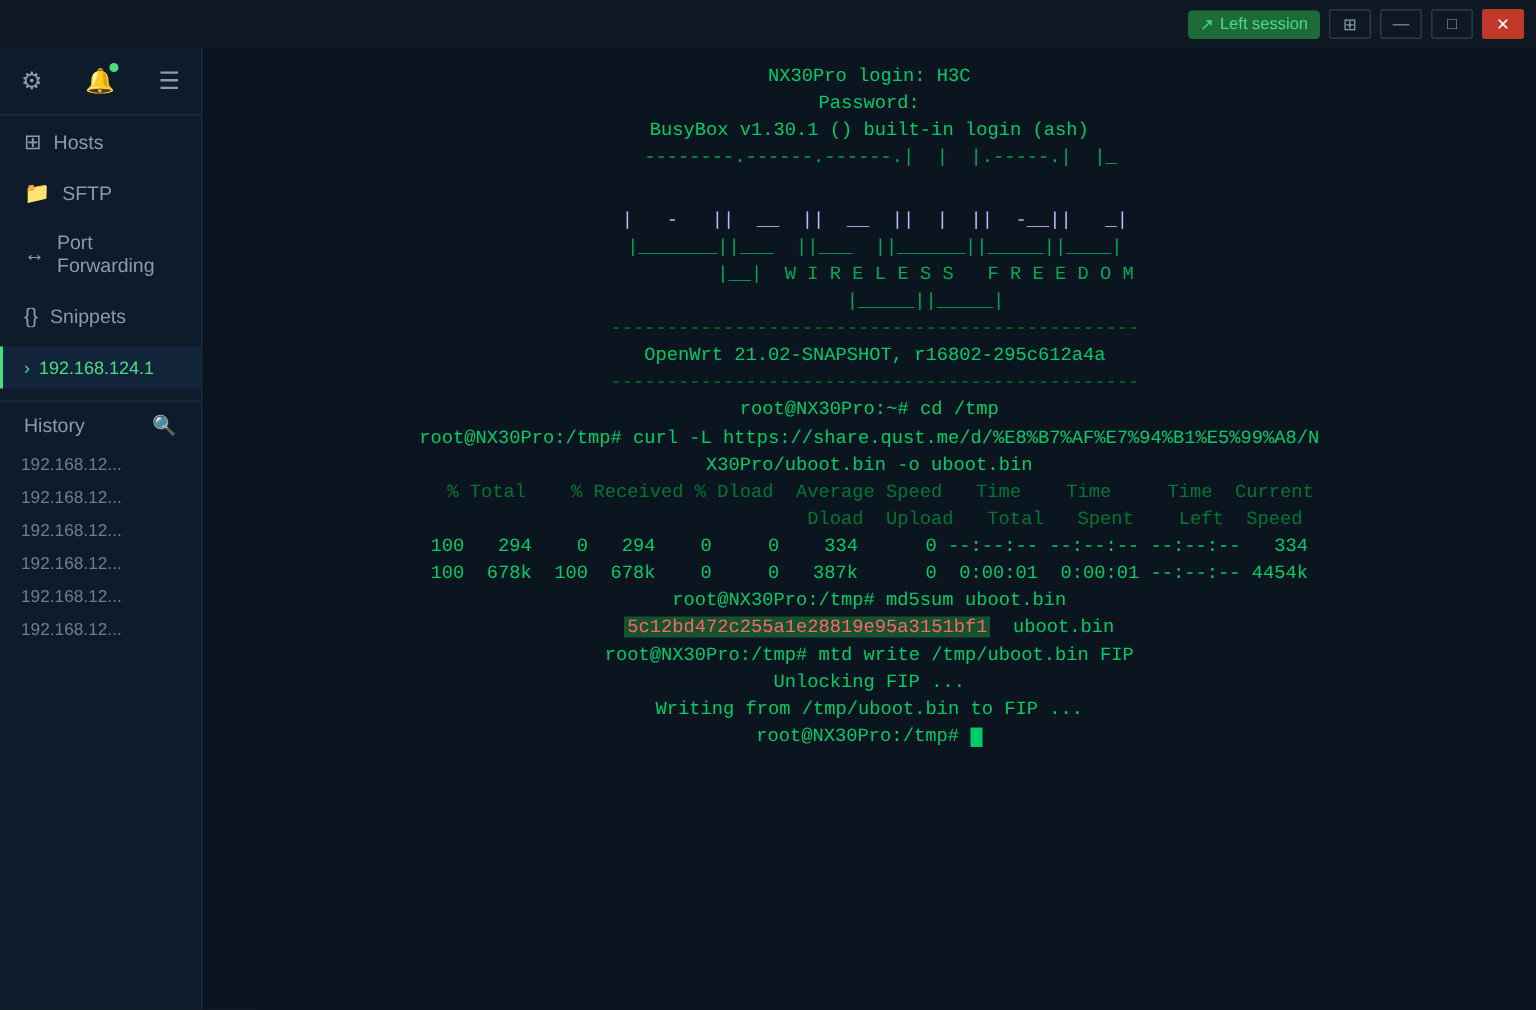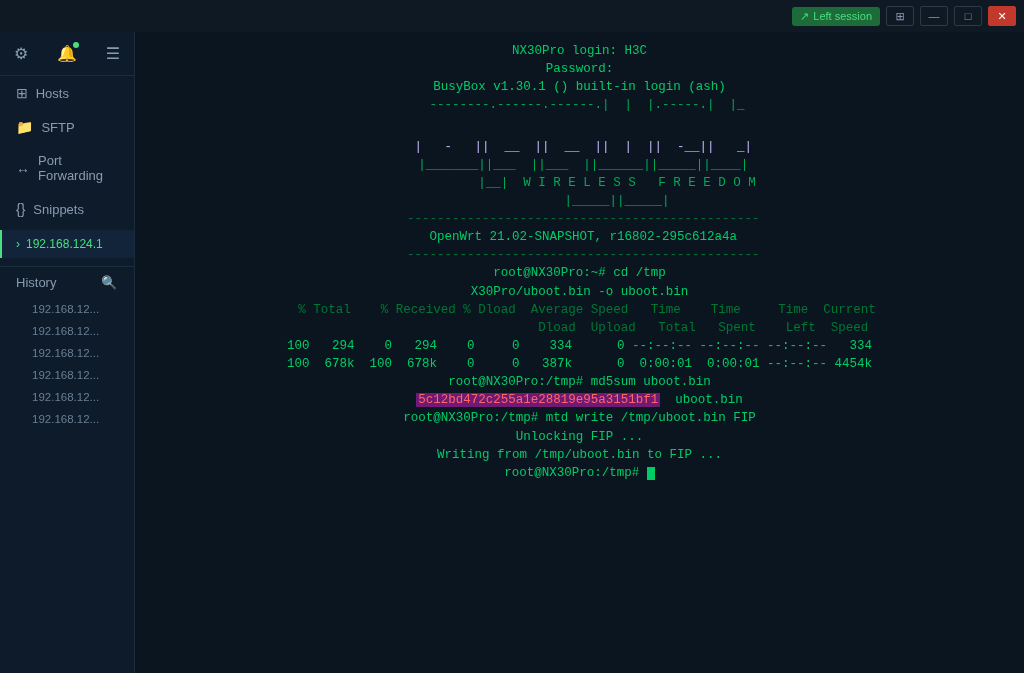--- a/index.html
+++ b/index.html
@@ -132,21 +132,21 @@
     .history-header {
       display: flex;
       align-items: center;
       justify-content: space-between;
       padding: 8px 16px;
       color: #8a9bb0;
       font-size: 13px;
     }
     .history-search { font-size: 13px; cursor: pointer; color: #8a9bb0; }
     .history-item {
-      padding: 5px 32px;
+      padding: 5px 14px;
       color: #6a7f94;
       font-size: 11.5px;
       cursor: pointer;
       white-space: nowrap;
       overflow: hidden;
       text-overflow: ellipsis;
     }
 
     
     .terminal-area {
@@ -258,27 +258,28 @@
 <span class="term-line"></span>
 <span class="term-line" style="color: rgb(0, 170, 85);">  --------.------.------.|  |  |.-----.|  |_</span>
 <span class="term-line" style="color: #c4b5fd; margin-top: 23px;"> |   -   ||  __  ||  __  ||  |  ||  -__||   _|</span>
 <span class="term-line" style="color: rgb(0, 170, 85);"> |_______||___  ||___  ||______||_____||____|</span>
 <span class="term-line" style="color: rgb(0, 170, 85);">          |__|  W I R E L E S S   F R E E D O M</span>
 <span class="term-line" style="color: rgb(0, 170, 85);">          |_____||_____|</span>
 <span class="term-line" style="color: rgb(0, 119, 51);"> -----------------------------------------------</span>
 <span class="term-line"> OpenWrt 21.02-SNAPSHOT, r16802-295c612a4a</span>
 <span class="term-line" style="color: rgb(0, 119, 51);"> -----------------------------------------------</span>
 <span class="term-line">root@NX30Pro:~# cd /tmp</span>
+<span class="term-line">root@NX30Pro:/tmp# curl -L https://share.qust.me/d/%E8%B7%AF%E7%94%B1%E5%99%A8/N</span>
 <span class="term-line">X30Pro/uboot.bin -o uboot.bin</span>
 <span class="term-line" style="color: rgb(0, 119, 51);">  % Total    % Received % Dload  Average Speed   Time    Time     Time  Current</span>
 <span class="term-line" style="color: rgb(0, 119, 51);">                                 Dload  Upload   Total   Spent    Left  Speed</span>
 <span class="term-line">100   294    0   294    0     0    334      0 --:--:-- --:--:-- --:--:--   334</span>
 <span class="term-line">100  678k  100  678k    0     0   387k      0  0:00:01  0:00:01 --:--:-- 4454k</span>
 <span class="term-line">root@NX30Pro:/tmp# md5sum uboot.bin</span>
-<span class="term-line"><span style="background: #701a75; color: rgb(255, 102, 102); padding: 0px 2px;">5c12bd472c255a1e28819e95a3151bf1</span>  uboot.bin</span>
+<span class="term-line"><span style="background: #14532d; color: rgb(255, 102, 102); padding: 0px 2px;">5c12bd472c255a1e28819e95a3151bf1</span>  uboot.bin</span>
 <span class="term-line">root@NX30Pro:/tmp# mtd write /tmp/uboot.bin FIP</span>
 <span class="term-line">Unlocking FIP ...</span>
 <span class="term-line"></span>
 <span class="term-line">Writing from /tmp/uboot.bin to FIP ...</span>
 <span class="term-line">root@NX30Pro:/tmp# <span class="cursor"></span></span>
 </div>
   </div>
 </div>
 
 </body></html>

